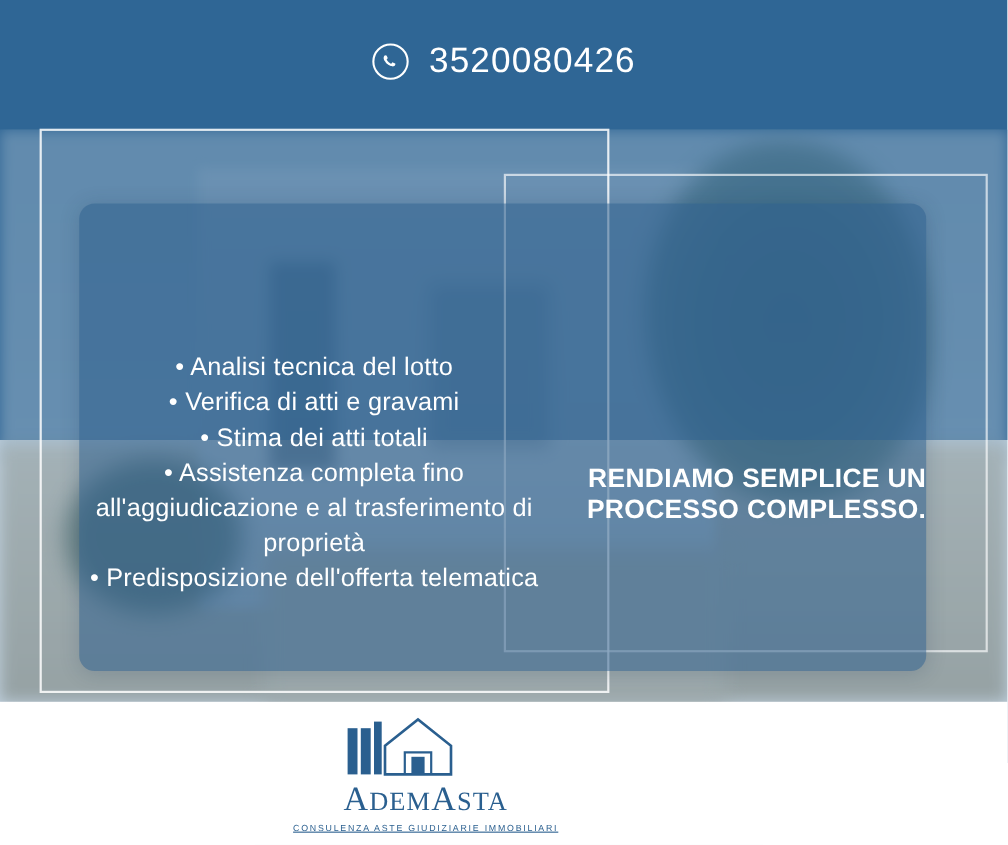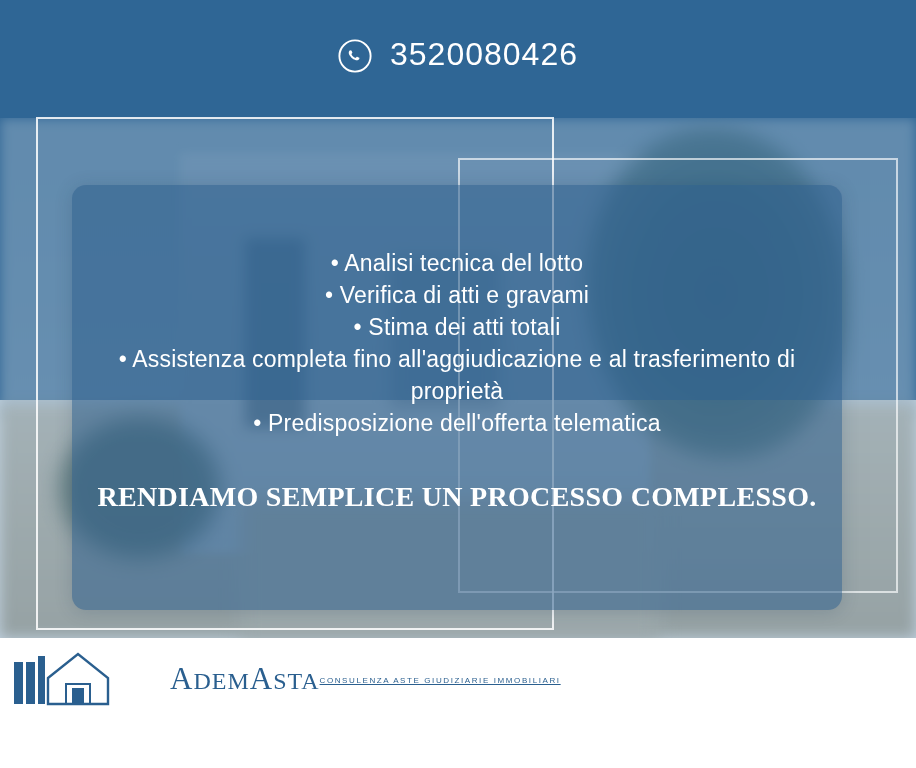--- a/index.html
+++ b/index.html
@@ -150,21 +150,21 @@
     width: 770px;
     height: 425px;
     border-radius: 14px;
     background: rgba(45,95,140,0.55);
     box-shadow: 0 2px 18px rgba(20,50,80,0.18);
   }
   .card-inner {
     position: absolute;
     left: 0; top: 0; right: 0; bottom: 0;
     display: flex;
-    flex-direction: column;
+    flex-direction: row;
     align-items: center;
     justify-content: flex-start;
     padding-top: 62px;
     box-sizing: border-box;
   }
   .bullet-list {
     list-style: none;
     margin: 0;
     padding: 0;
     text-align: center;
@@ -174,26 +174,25 @@
     font-size: 23px;
     line-height: 32px;
     color: #ffffff;
     letter-spacing: .2px;
   }
   .bullet-list li::before {
     content: "• ";
   }
   .tagline {
     margin-top: 42px;
-    font-size: 28px;
+    font-size: 24px;
     font-weight: bold;
     color: #ffffff;
-    text-align: left;
+    text-align: right;
     letter-spacing: .3px;
-    font-family: Liberation Serif, serif;
   }
   
   .phone-row {
     position: absolute;
     left: 0;
     top: 36px;
     width: 916px;
     display: flex;
     align-items: flex-end;
     justify-content: center;
@@ -209,20 +208,21 @@
     color: #ffffff;
     letter-spacing: 1px;
   }
   
   .logo {
     position: absolute;
     left: 0;
     top: 650px;
     width: 774px;
     display: flex;
+    flex-direction: column;
     align-items: center;
   }
   .logo-mark {
     display: flex;
     align-items: flex-end;
     gap: 6px;
     height: 56px;
   }
   .logo-wordmark {
     margin-top: 2px;

